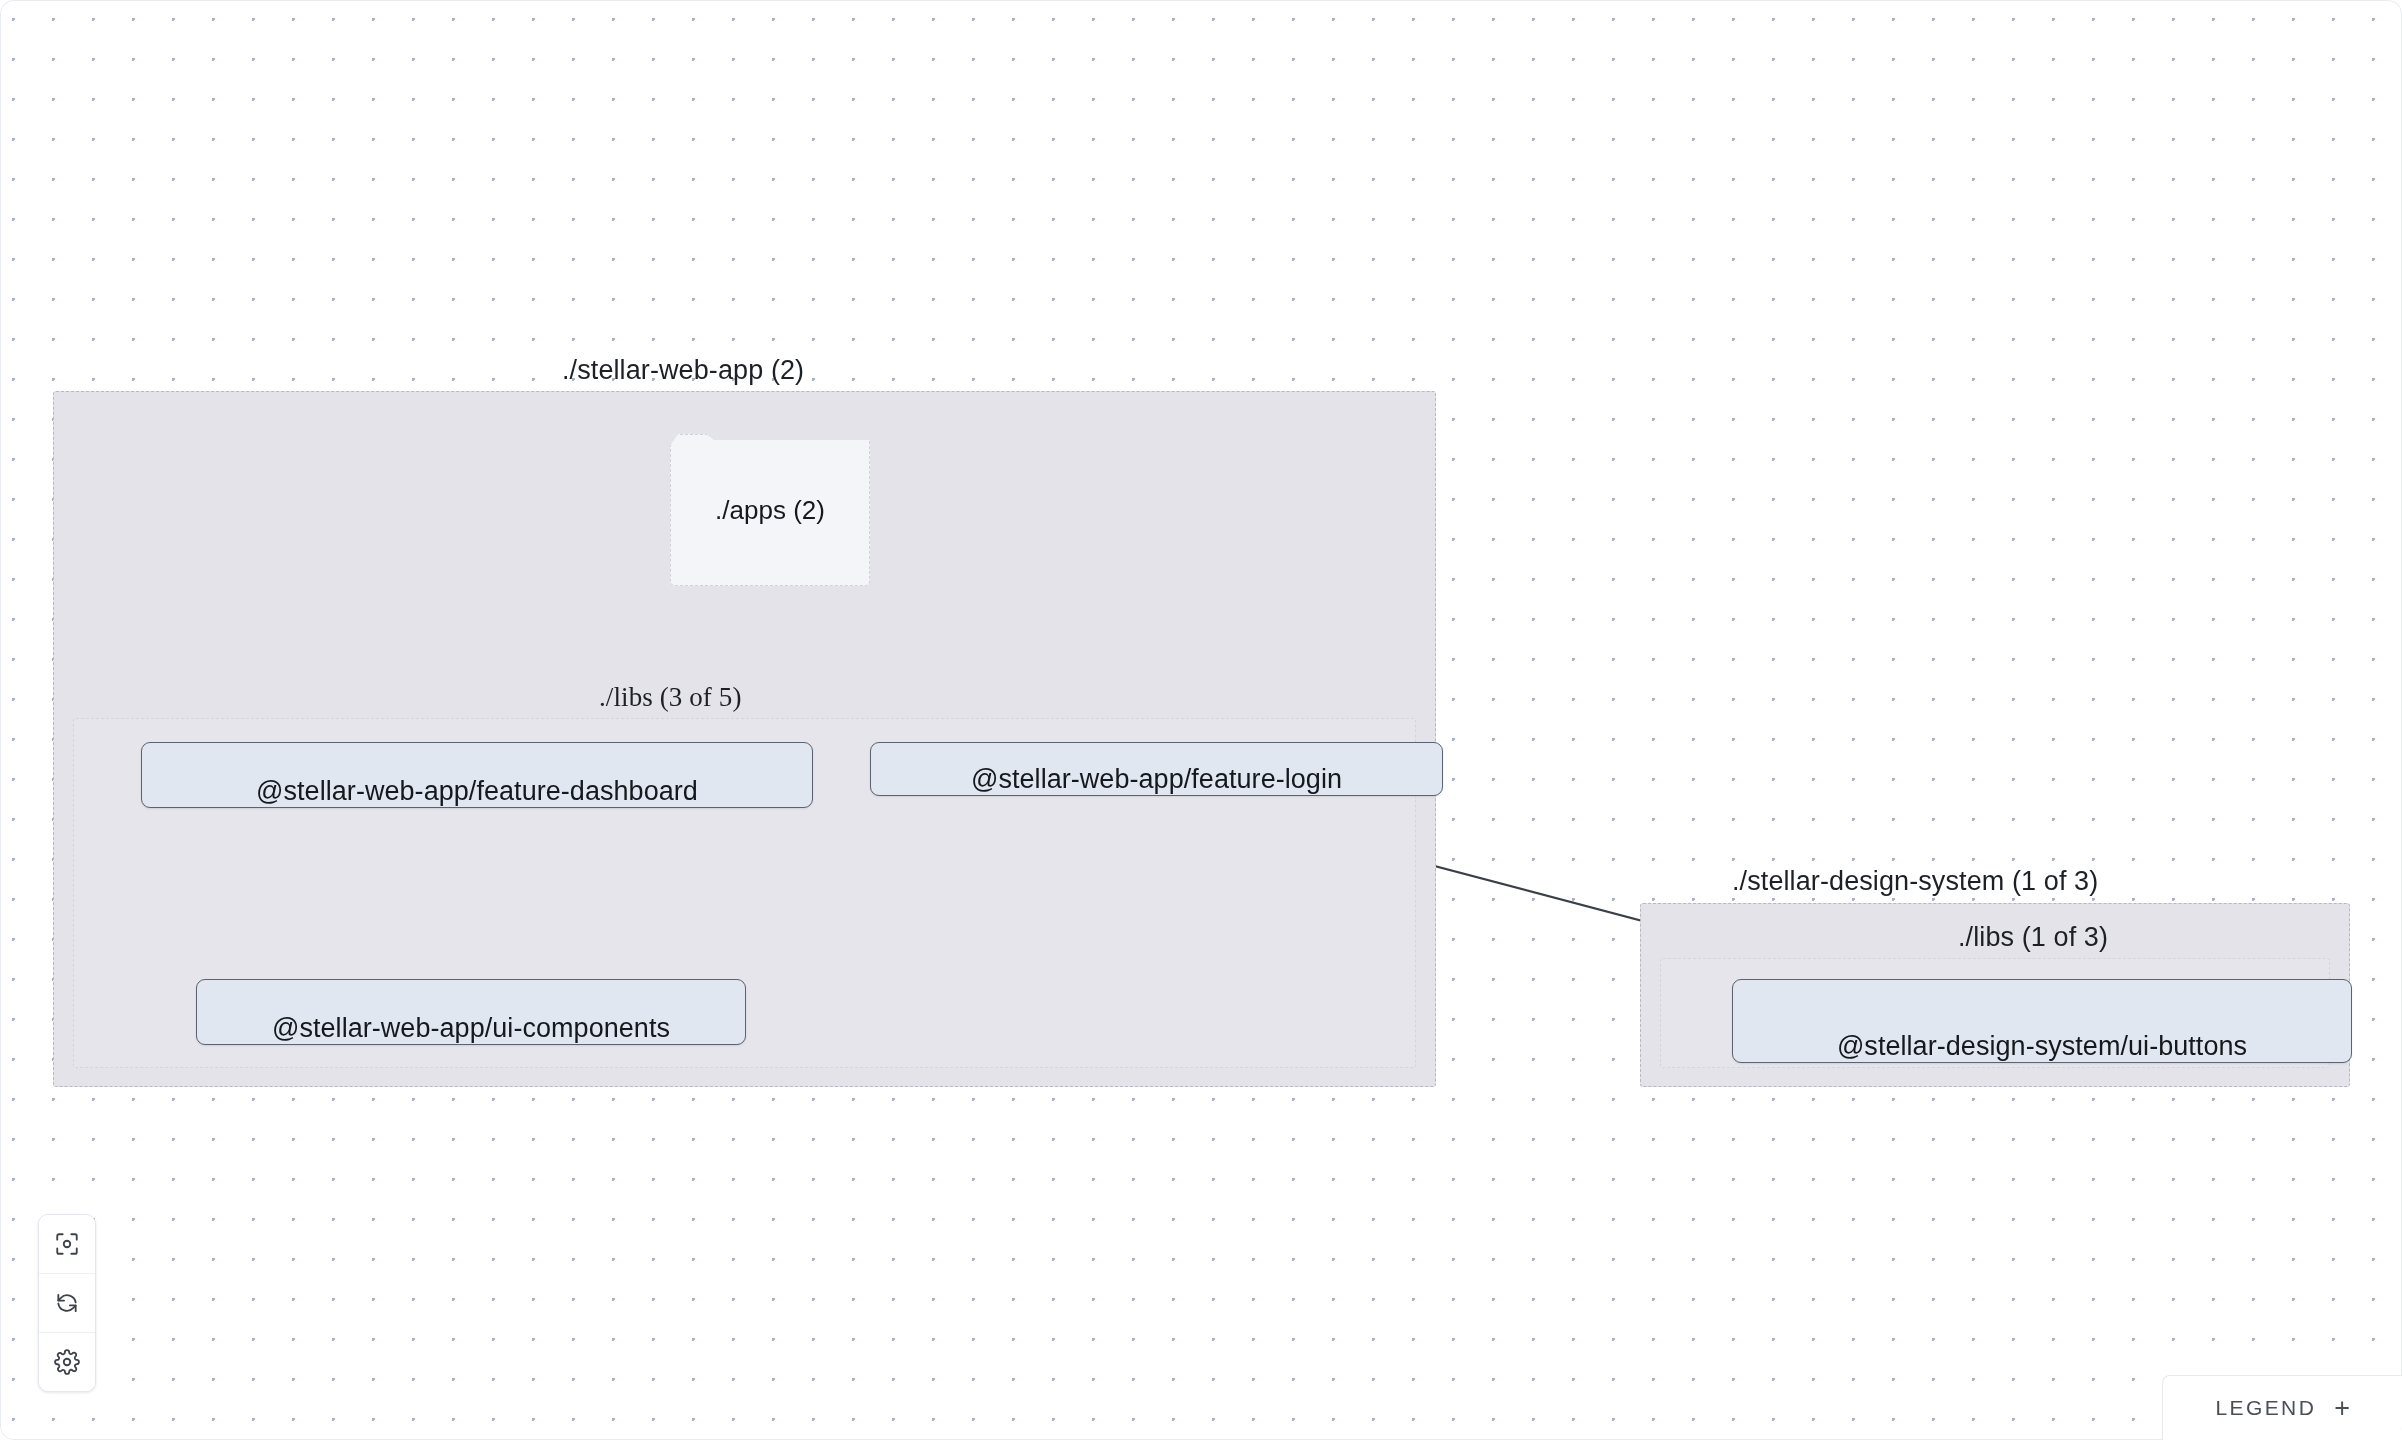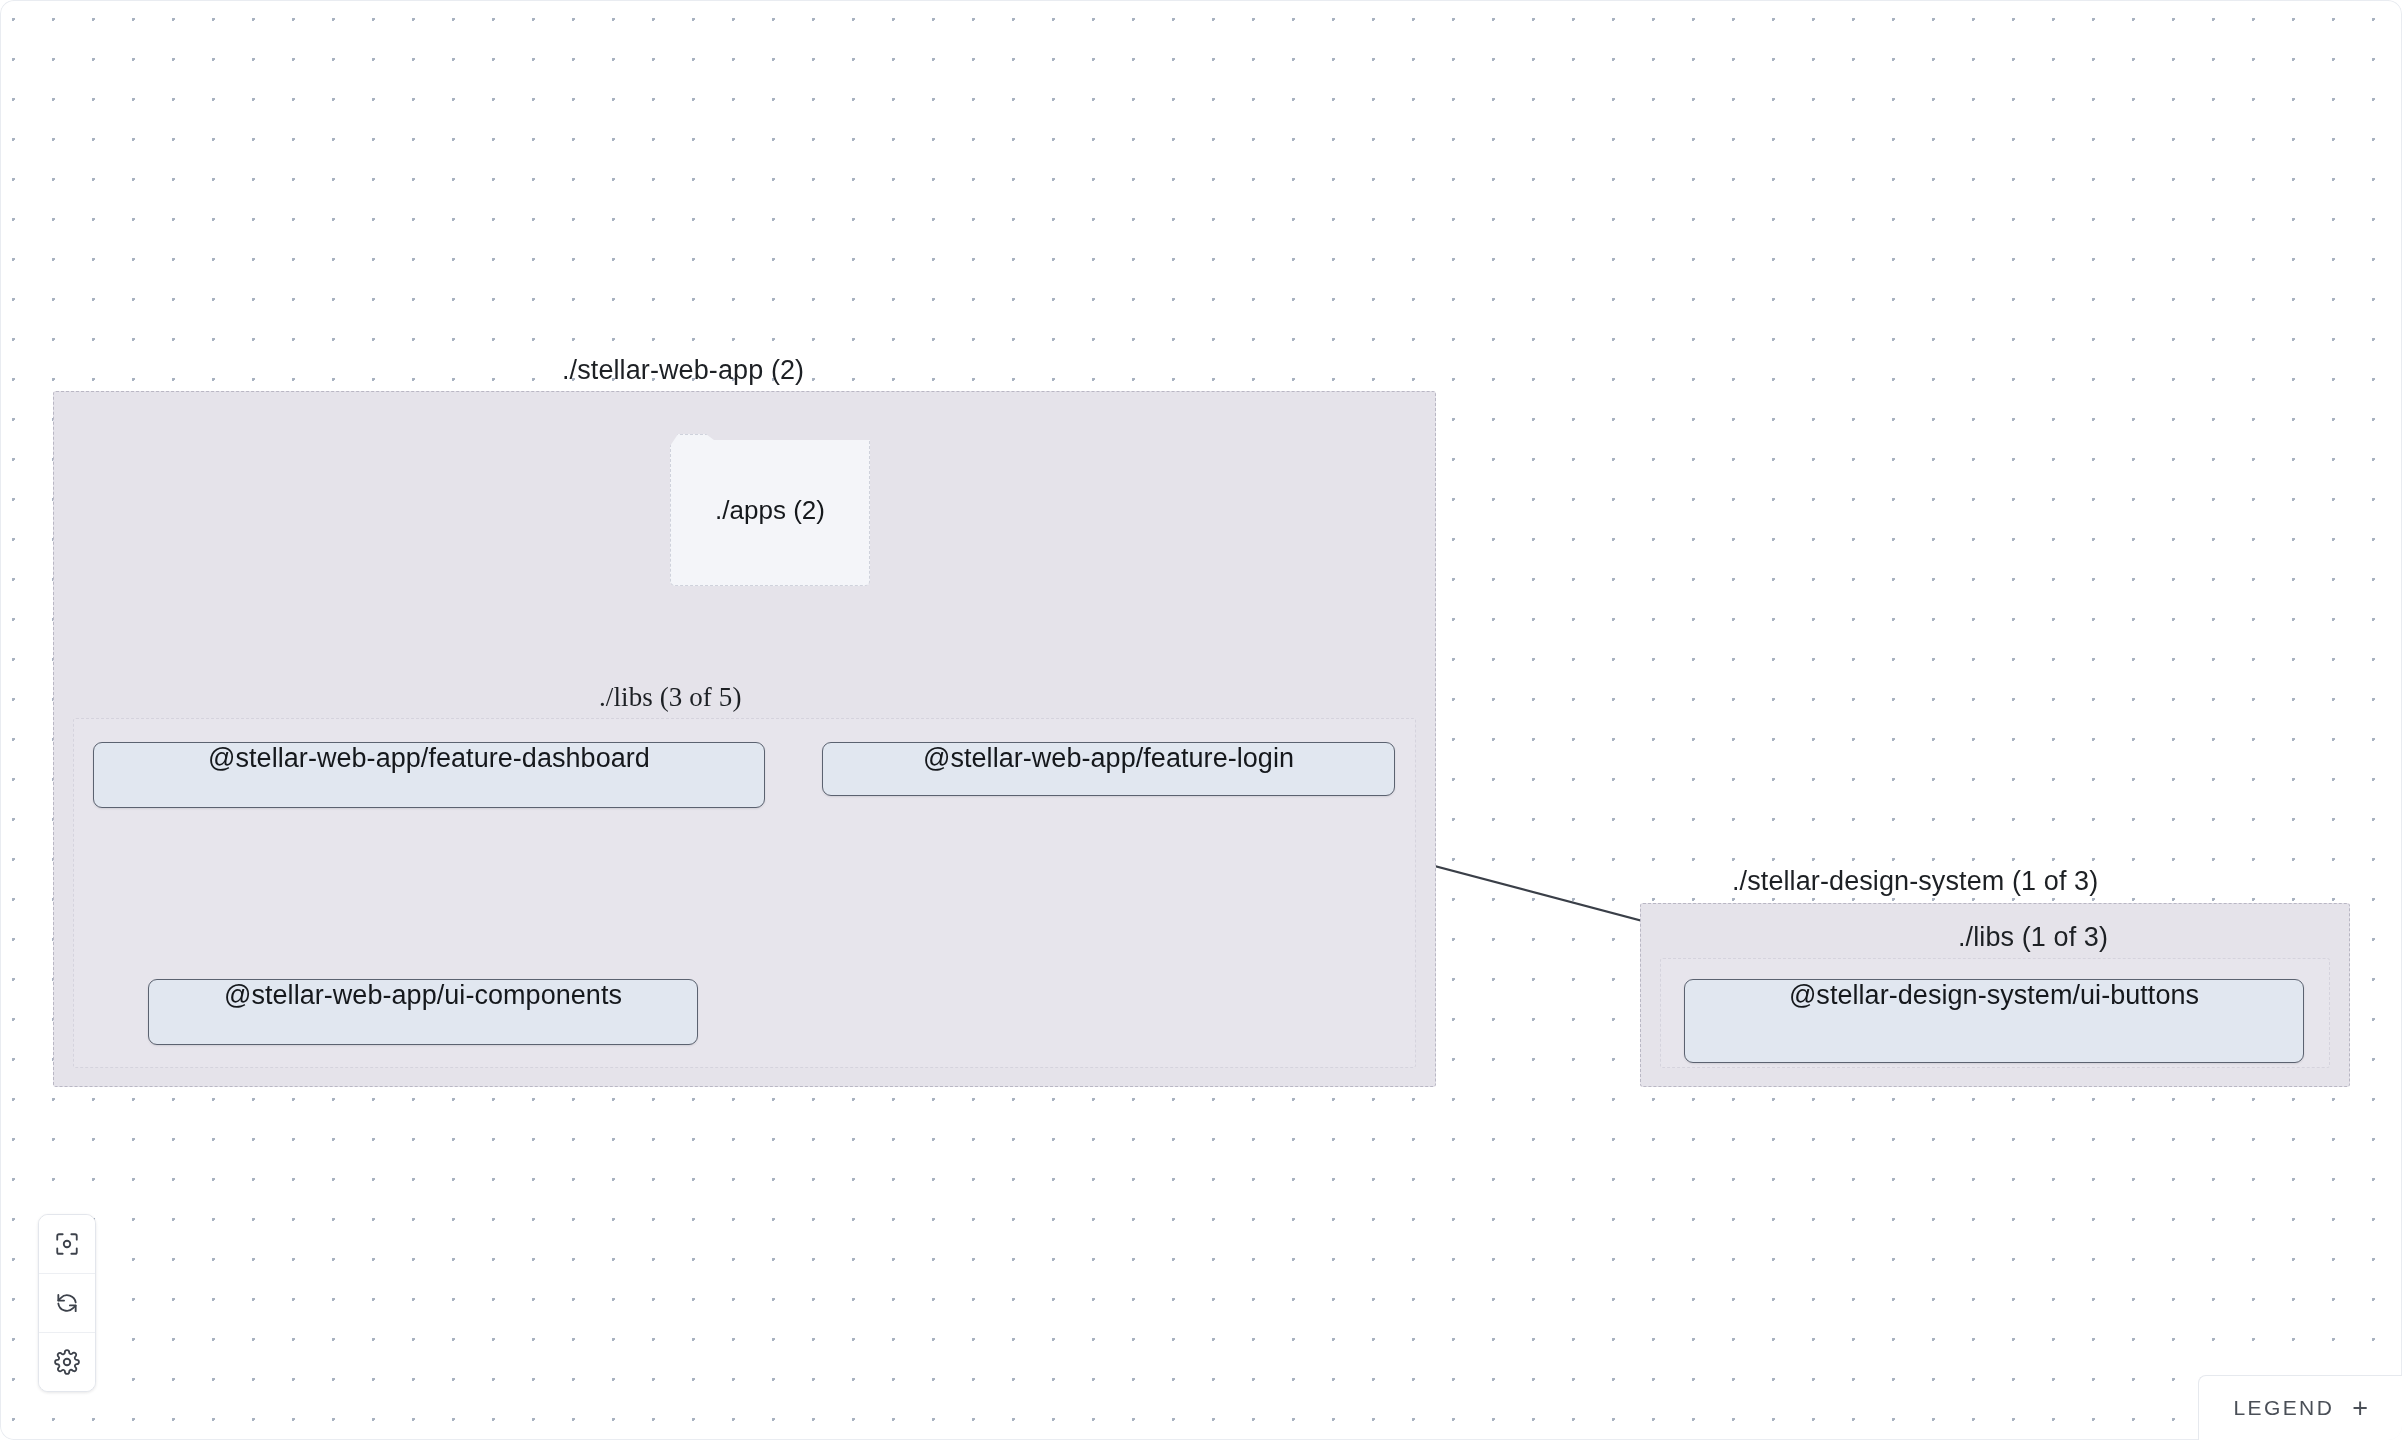--- a/index.html
+++ b/index.html
@@ -57,27 +57,28 @@
   }
 
   
   .node {
     position: absolute;
     box-sizing: border-box;
     background: #e1e7f0;
     border: 1.5px solid #5b6270;
     border-radius: 9px;
     display: flex;
-    align-items: flex-start;
+    align-items: flex-end;
     justify-content: center;
     font-size: 27px;
     color: #15181c;
     letter-spacing: 0.05px;
     box-shadow: 0 1px 2px rgba(20,24,32,0.10);
     white-space: nowrap;
+    margin-left: 48px;
   }
 
   
   .folder-node {
     position: absolute;
     box-sizing: border-box;
   }
   .folder-node .folder-shape {
     position: absolute;
     inset: 0;
@@ -130,21 +131,21 @@
   }
   .tool-btn:last-child { border-bottom: none; }
   .tool-btn svg { display: block; }
 
   
   #legend {
     position: absolute;
     right: 0px;
     bottom: 0px;
     height: 64px;
-    padding: 0 34px;
+    padding: 0 52px;
     display: flex;
     align-items: center;
     gap: 18px;
     background: #ffffff;
     border-top: 1px solid #e6e9ee;
     border-left: 1px solid #e6e9ee;
     border-top-left-radius: 8px;
     cursor: pointer;
   }
   #legend .legend-text {

